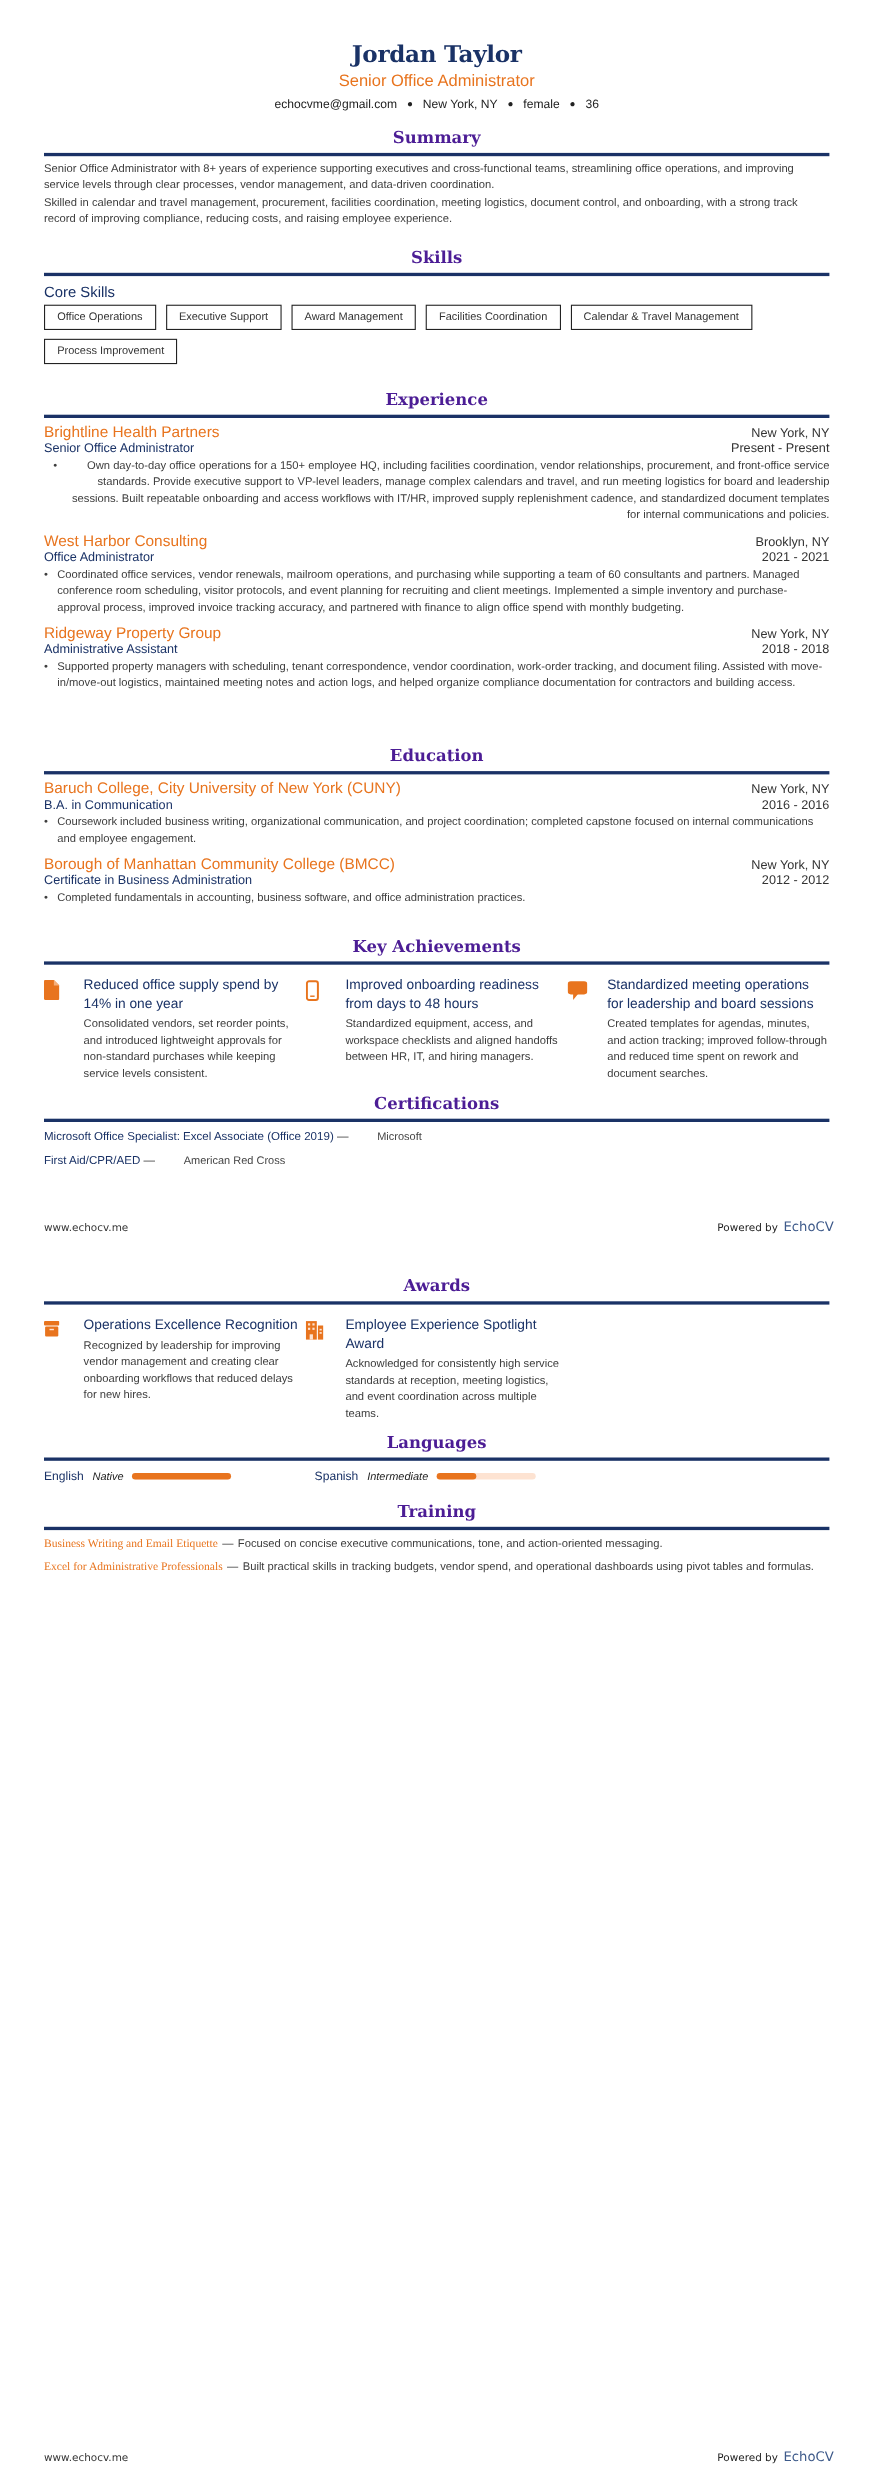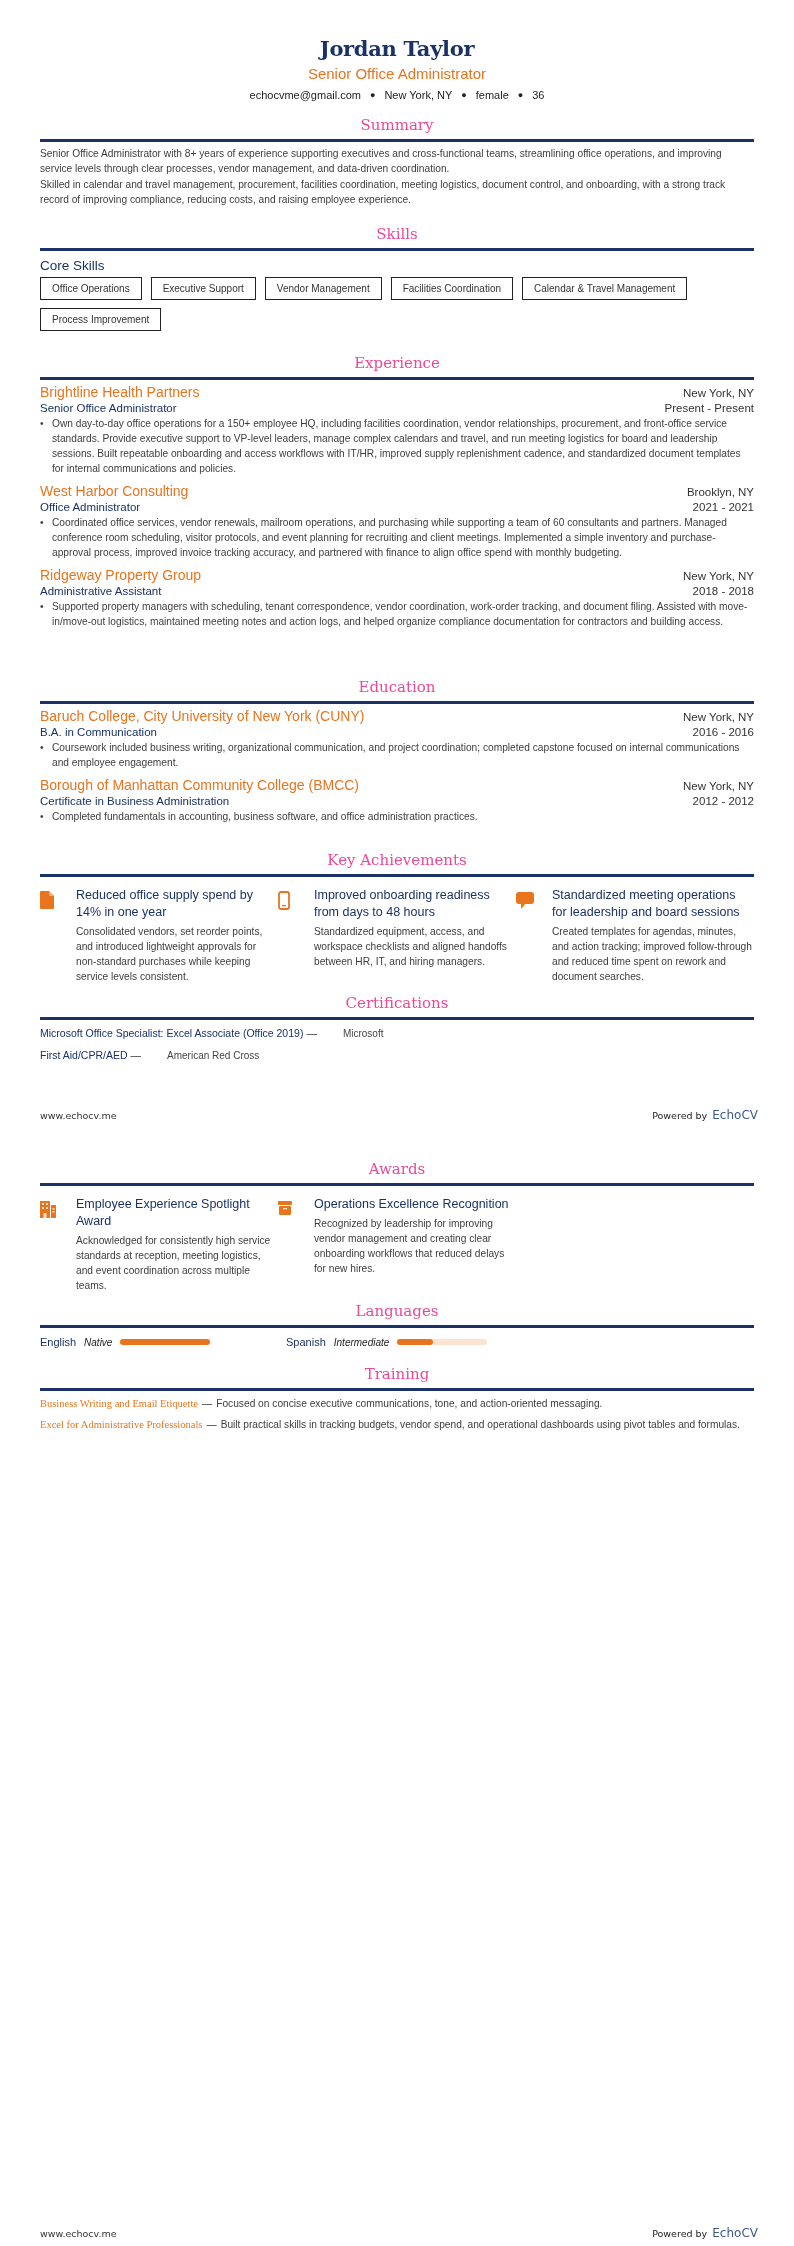--- a/index.html
+++ b/index.html
@@ -5,21 +5,21 @@
   html, body { margin: 0; padding: 0; background: #ffffff; }
   body { width: 794px; height: 2246px; position: relative; font-family: "Liberation Sans", sans-serif; color: #3a3a3a; overflow: hidden; }
   .page { position: absolute; left: 40px; width: 714px; }
 
   .header { top: 36px; text-align: center; }
   .name { font-family: "DejaVu Serif", serif; font-weight: bold; font-size: 21px; color: #1a3266; letter-spacing: -0.3px; }
   .title { font-size: 15px; color: #e8741e; margin-top: 4px; }
   .contact { font-size: 11px; color: #222; margin-top: 7px; }
   .contact .dot { display: inline-block; margin: 0 9px; font-size: 9px; vertical-align: 1px; }
 
-  .sec-title { font-family: "DejaVu Serif", serif; font-size: 15px; color: #ec4899; text-align: center; font-weight: normal; }
+  .sec-title { font-family: "DejaVu Serif", serif; font-size: 15px; color: #4c1d95; text-align: center; font-weight: bold; }
   .rule { height: 3px; background: #1a3266; margin-top: 5px; }
 
   .summary p { margin: 0; font-size: 10.2px; line-height: 15px; color: #3d3d3d; }
   .summary p + p { margin-top: 1px; }
 
   .core-label { font-size: 13.5px; color: #1a3266; margin-top: 7px; }
   .chips { margin-top: 4px; display: flex; flex-wrap: wrap; gap: 8px 9px; }
   .chip { border: 1.3px solid #222; padding: 5px 11px; font-size: 10px; color: #333; background: #fff; }
 
   .entry { margin-top: 7px; }
@@ -80,32 +80,32 @@
   </div>
 </div>
 
 <div class="page" style="top:225px;">
   <div class="sec-title">Skills</div>
   <div class="rule"></div>
   <div class="core-label">Core Skills</div>
   <div class="chips">
     <span class="chip">Office Operations</span>
     <span class="chip">Executive Support</span>
-    <span class="chip">Vendor Management</span>
+    <span class="chip">Award Management</span>
     <span class="chip">Facilities Coordination</span>
     <span class="chip">Calendar &amp; Travel Management</span>
     <span class="chip">Process Improvement</span>
   </div>
 </div>
 
 <div class="page" style="top:354px;">
   <div class="sec-title">Experience</div>
   <div class="rule"></div>
 
-  <div class="entry" style="margin-top:4px;">
+  <div class="entry" style="margin-top:4px;text-align:right;">
     <div class="entry-row">
         <span class="org">Brightline Health Partners</span>
         <span class="loc">New York, NY</span>
       </div>
     <div class="entry-row" style="margin-top:2px;">
         <span class="role">Senior Office Administrator</span>
         <span class="dates">Present - Present</span>
       </div>
     <div class="bullet">
         <span class="b">•</span>
@@ -235,20 +235,33 @@
 
 <div class="footer" style="top:1104px;">
   <span class="url">www.echocv.me</span>
   <span><span class="pw">Powered by</span> <span class="brand">EchoCV</span></span>
 </div>
 
 <div class="page" style="top:1160px;">
   <div class="sec-title">Awards</div>
   <div class="rule"></div>
   <div class="ach-grid">
+    <div class="ach">
+      <div class="ach-icon">
+        <svg width="14" height="16" viewBox="0 0 14 16">
+            <rect x="0" y="1" width="14" height="4" rx="1" fill="#e8741e"></rect>
+            <rect x="1" y="6" width="12" height="9" rx="1" fill="#e8741e"></rect>
+            <rect x="5" y="8" width="4" height="1.3" fill="#fde3d2"></rect>
+          </svg>
+      </div>
+      <div class="ach-body">
+        <div class="ach-title">Operations Excellence Recognition</div>
+        <div class="ach-desc">Recognized by leadership for improving vendor management and creating clear onboarding workflows that reduced delays for new hires.</div>
+      </div>
+    </div>
     <div class="ach">
       <div class="ach-icon">
         <svg width="16" height="18" viewBox="0 0 16 18">
             <rect x="0" y="1" width="10" height="17" fill="#e8741e"></rect>
             <rect x="11" y="5" width="5" height="13" fill="#e8741e"></rect>
             <g fill="#fde3d2">
               <rect x="2" y="3" width="2" height="2"></rect>
               <rect x="6" y="3" width="2" height="2"></rect>
               <rect x="2" y="7" width="2" height="2"></rect>
               <rect x="6" y="7" width="2" height="2"></rect>
@@ -256,33 +269,20 @@
               <rect x="12.5" y="8" width="2" height="1.5"></rect>
               <rect x="12.5" y="11" width="2" height="1.5"></rect>
             </g>
           </svg>
       </div>
       <div class="ach-body">
         <div class="ach-title">Employee Experience Spotlight Award</div>
         <div class="ach-desc">Acknowledged for consistently high service standards at reception, meeting logistics, and event coordination across multiple teams.</div>
       </div>
     </div>
-    <div class="ach">
-      <div class="ach-icon">
-        <svg width="14" height="16" viewBox="0 0 14 16">
-            <rect x="0" y="1" width="14" height="4" rx="1" fill="#e8741e"></rect>
-            <rect x="1" y="6" width="12" height="9" rx="1" fill="#e8741e"></rect>
-            <rect x="5" y="8" width="4" height="1.3" fill="#fde3d2"></rect>
-          </svg>
-      </div>
-      <div class="ach-body">
-        <div class="ach-title">Operations Excellence Recognition</div>
-        <div class="ach-desc">Recognized by leadership for improving vendor management and creating clear onboarding workflows that reduced delays for new hires.</div>
-      </div>
-    </div>
   </div>
 </div>
 
 <div class="page" style="top:1302px;">
   <div class="sec-title">Languages</div>
   <div class="rule"></div>
   <div class="lang-row">
     <div class="lang">
       <span class="ln">English</span>
       <span class="lv">Native</span>

